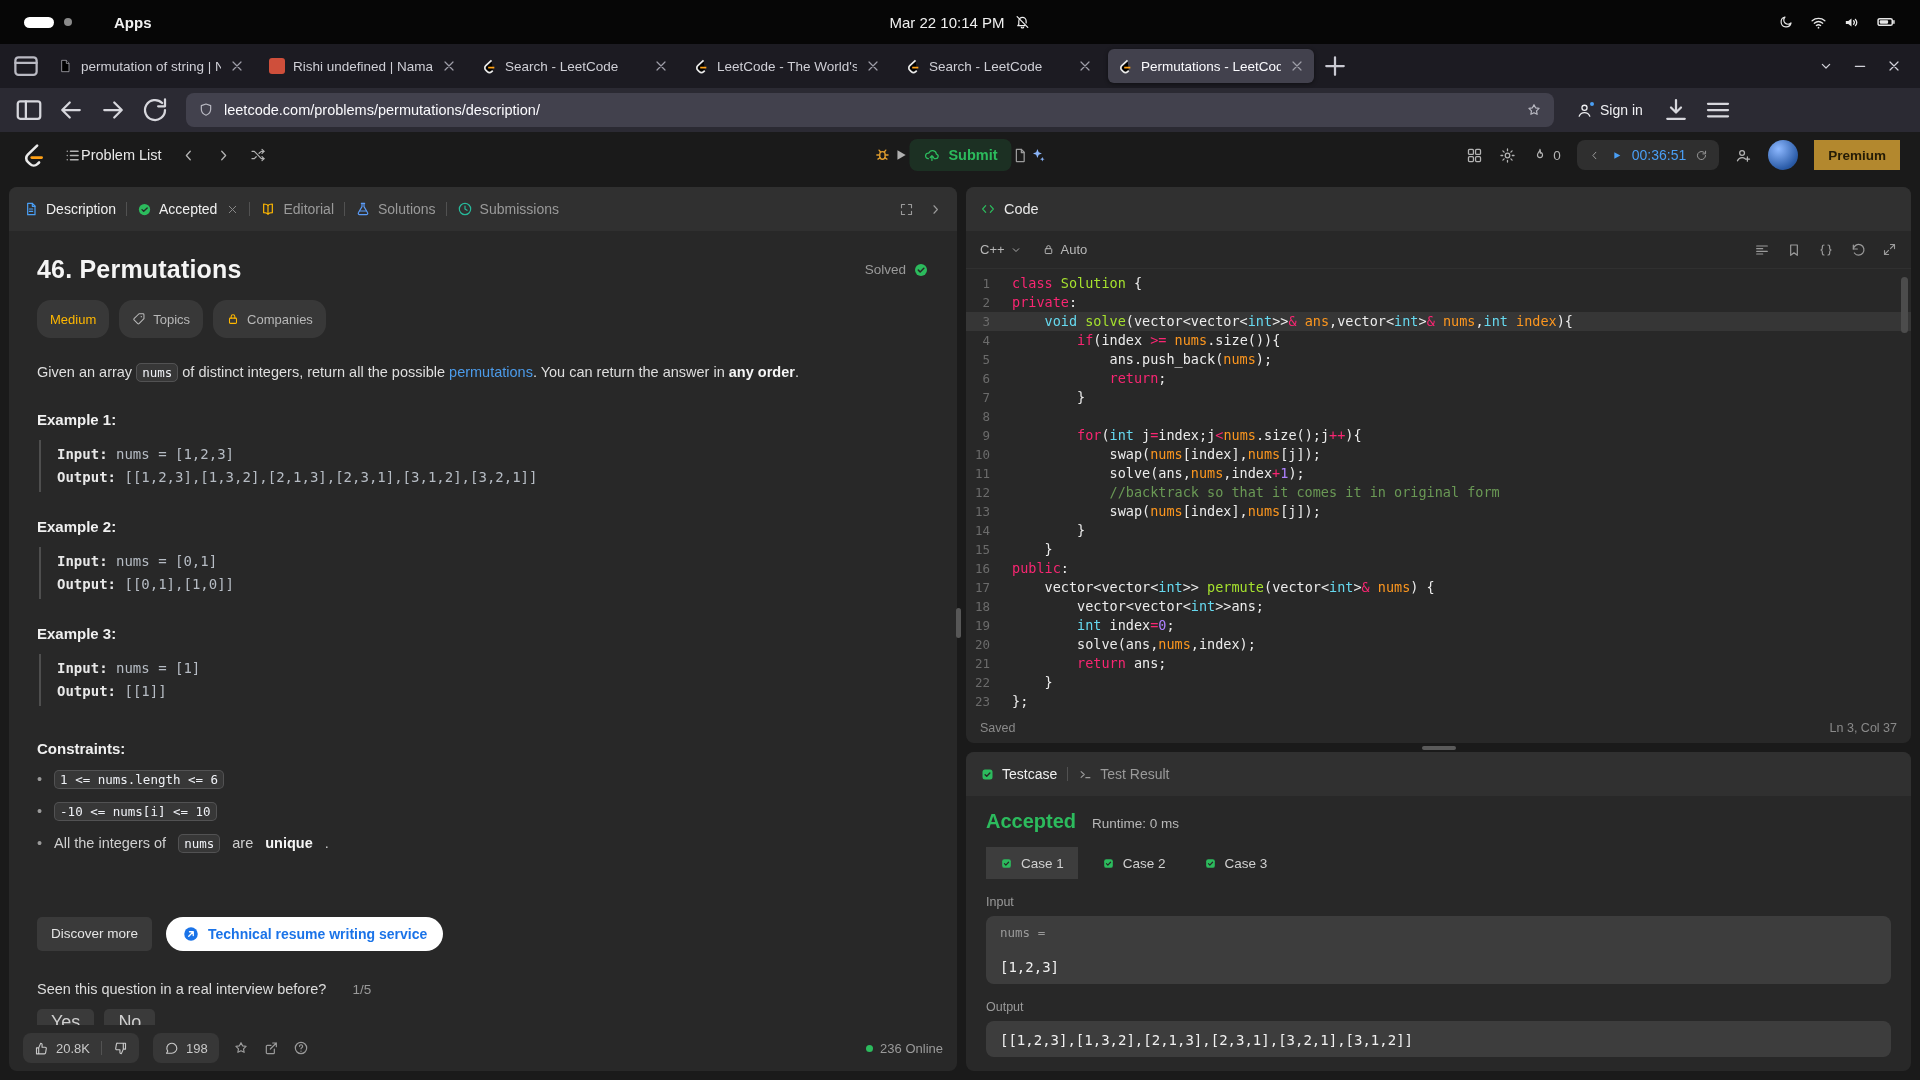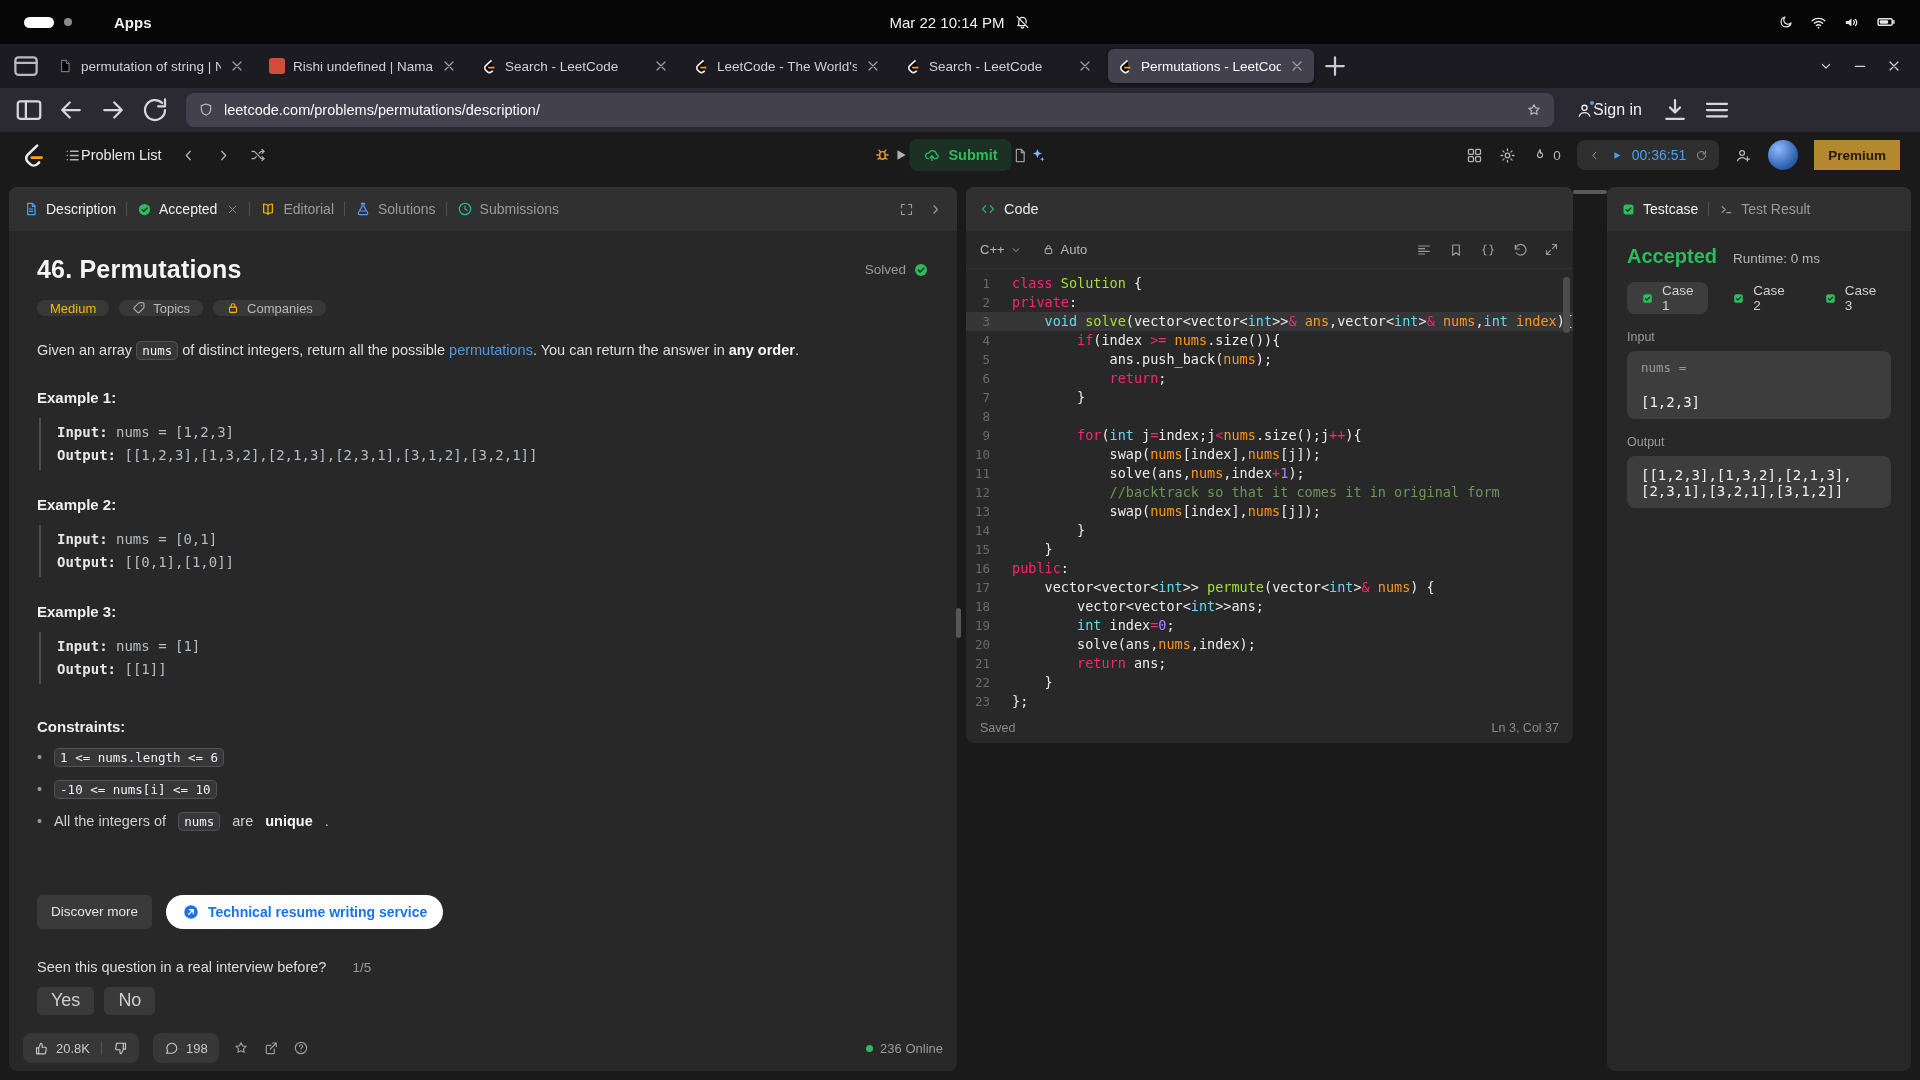--- a/index.html
+++ b/index.html
@@ -29,21 +29,21 @@
   .fav-red{background:#cf4f3b}
   .fav svg{width:16px;height:16px}
   .newtab{width:30px;height:30px;border-radius:6px;display:flex;align-items:center;justify-content:center;color:#c9c9d2}
   .tab-controls{margin-left:auto;display:flex;align-items:center;gap:18px;color:#d2d2da;padding-right:8px}
 
   
   .toolbar{height:44px;background:#2b2a33;display:flex;align-items:center;padding:0 14px;gap:12px;color:#d7d7dd}
   .tb-btn{width:30px;height:30px;display:flex;align-items:center;justify-content:center;border-radius:6px;color:#d7d7dd}
   .urlbar{flex:1;max-width:1368px;height:34px;background:#42414d;border-radius:8px;display:flex;align-items:center;gap:10px;padding:0 12px;margin:0 4px}
   .url-text{font-size:14.5px;color:#fbfbfe;flex:1;white-space:nowrap;overflow:hidden}
-  .signin{display:flex;align-items:center;font-size:16px;color:#f0f0f3;position:relative;padding:4px 6px}
+  .signin{display:flex;align-items:center;gap:7px;font-size:14px;color:#f0f0f3;position:relative;padding:4px 6px}
   .signin-dot{position:absolute;top:2px;left:18px;width:8px;height:8px;border-radius:50%;background:#4a9ff5;border:2px solid #2b2a33}
 
   
   .lc-nav{height:46px;background:#1a1a1a;display:flex;align-items:center;padding:0 20px;position:relative}
   .nav-left{display:flex;align-items:center;gap:18px;color:#b4b4b4}
   .plist{display:flex;align-items:center;color:#e8e8e8;font-size:14.5px}
   .nav-center{position:absolute;left:50%;top:0;height:100%;transform:translateX(-50%);display:flex;align-items:center;}
   .submit-btn{height:32px;border-radius:8px;background:rgba(44,187,93,.14);color:#2cbb5d;display:flex;align-items:center;gap:8px;padding:0 14px;font-size:14.5px;font-weight:600}
   .nav-right{margin-left:auto;display:flex;align-items:center;gap:16px;color:#b4b4b4}
   .streak{display:flex;align-items:center;gap:5px;font-size:13.5px;color:#b4b4b4}
@@ -63,21 +63,21 @@
   .dtab{display:flex;align-items:center;gap:7px;font-size:14px;color:#9a9a9a;cursor:default}
   .dtab.active{color:#f0f0f0}
   .dtab .tclose{width:13px;height:13px;color:#8b8b8b;margin-left:2px}
   .head-right{margin-left:auto;display:flex;align-items:center;gap:14px;color:#9a9a9a}
 
   .desc-body{flex:1;overflow:hidden;padding:24px 28px 0;font-size:14.5px}
   .title-row{display:flex;align-items:center}
   .q-title{font-size:25px;font-weight:600;color:#f5f5f5;letter-spacing:.2px}
   .solved{margin-left:auto;display:flex;align-items:center;gap:7px;color:#9a9a9a;font-size:13.5px}
   .chips{display:flex;gap:10px;margin-top:16px}
-  .chip{height:16px;padding:0 13px;border-radius:14px;background:rgba(255,255,255,.08);font-size:13px;color:#b8b8b8;display:inline-flex;align-items:center;gap:7px}
+  .chip{height:38px;padding:0 13px;border-radius:14px;background:rgba(255,255,255,.08);font-size:13px;color:#b8b8b8;display:inline-flex;align-items:center;gap:7px}
   .chip.medium{color:#ffb800}
   .statement{margin-top:22px;line-height:1.7;color:#dfdfdf}
   .ilc{font-family:"DejaVu Sans Mono",monospace;font-size:12.5px;background:rgba(255,255,255,.07);border:1px solid rgba(247,250,255,.14);border-radius:5px;padding:1px 5px;color:#eff1f6;white-space:nowrap}
   .lnk{color:#4c9bea;text-decoration:none}
   .statement b,.cons b{color:#f5f5f5}
   .ex-label{margin-top:26px;font-weight:700;font-size:15px;color:#f0f0f0}
   .ex-block{margin-top:12px;margin-left:2px;border-left:2px solid rgba(255,255,255,.18);padding:3px 0 3px 16px;font-family:"DejaVu Sans Mono",monospace;font-size:14px;line-height:23px}
   .ex-block strong{color:#e8e8e8}
   .exv{color:#b6bcc4}
   .cons-label{margin-top:34px;font-weight:700;font-size:15px;color:#f0f0f0}
@@ -93,21 +93,21 @@
   .yn-row{margin-top:12px;display:flex;gap:10px}
   .yn{height:28px;padding:8px 14px;background:#3a3a3a;border-radius:5px;color:#cfcfcf;font-size:18px;display:flex;align-items:center}
   .desc-foot{height:46px;flex-shrink:0;display:flex;align-items:center;padding:0 14px;gap:14px;color:#b8b8b8}
   .pillgrp{display:flex;align-items:center;background:rgba(255,255,255,.07);border-radius:8px;height:30px}
   .pillgrp .seg{display:flex;align-items:center;gap:7px;padding:0 11px;font-size:13px;color:#c9c9c9;height:100%}
   .pillgrp .div{width:1px;height:14px;background:rgba(255,255,255,.14)}
   .foot-ic{color:#9a9a9a}
   .online{margin-left:auto;display:flex;align-items:center;gap:7px;font-size:13px;color:#9a9a9a}
   .online-dot{width:7px;height:7px;border-radius:50%;background:#2cbb5d}
 
-  .col-right{flex:1;display:flex;}
+  .col-right{flex:1;display:flex;flex-direction:column}
   .code-panel{height:556px}
   .gap-row{height:9px;display:flex;align-items:center;justify-content:center}
   .gap-row .handle{width:34px;height:4px;border-radius:2px;background:#5a5a5a}
   .test-panel{flex:1}
 
   .code-head-label{display:flex;align-items:center;gap:8px;font-size:14.5px;color:#e8e8e8}
   .code-toolbar{height:38px;display:flex;align-items:center;padding:0 14px;gap:8px;flex-shrink:0;border-bottom:1px solid rgba(255,255,255,.04)}
   .lang-sel{display:flex;align-items:center;gap:5px;color:#b8b8b8;font-size:13px}
   .auto-box{display:flex;align-items:center;gap:6px;color:#b8b8b8;font-size:13px;margin-left:12px}
   .code-tools{margin-left:auto;display:flex;align-items:center;gap:16px;color:#9a9a9a}
@@ -118,21 +118,21 @@
   .tk-pl{color:#ececec}.tk-kw{color:#f92672}.tk-ty{color:#66d9ef}.tk-fn{color:#a6e22e}.tk-pm{color:#fd971f}.tk-cm{color:#6a9955}.tk-nu{color:#ae81ff}
   .scroll-thumb{position:absolute;right:3px;top:8px;width:7px;height:56px;border-radius:4px;background:#4c4c4c}
   .code-foot{height:30px;flex-shrink:0;display:flex;align-items:center;padding:0 14px;color:#8a8a8a;font-size:12.5px}
   .cursor-pos{margin-left:auto}
 
   .test-body{flex:1;overflow:hidden;padding:14px 20px 0}
   .result-row{display:flex;align-items:baseline;gap:16px}
   .result-status{font-size:20px;font-weight:600;color:#2cbb5d}
   .result-runtime{font-size:13.5px;color:#b8b8b8}
   .cases{display:flex;gap:10px;margin-top:14px}
-  .case-chip{height:32px;padding:0 14px;border-radius:8px;display:flex;align-items:center;gap:8px;font-size:13.5px;color:#d0d0d0}
+  .case-chip{height:32px;padding:0 14px;border-radius:0;display:flex;align-items:center;gap:8px;font-size:13.5px;color:#d0d0d0}
   .case-chip.active{background:rgba(255,255,255,.1)}
   .io-label{margin-top:16px;font-size:12.5px;color:#9a9a9a}
   .io-box{margin-top:7px;background:rgba(255,255,255,.1);border-radius:8px;padding:9px 14px}
   .io-name{font-family:"DejaVu Sans Mono",monospace;font-size:12.5px;color:#9a9a9a}
   .io-value{font-family:"DejaVu Sans Mono",monospace;font-size:14px;color:#f0f0f0;margin-top:19px}
   .io-box.single .io-value{margin-top:2px}
   .green{color:#2cbb5d}
 </style>
 </head>
 <body>

